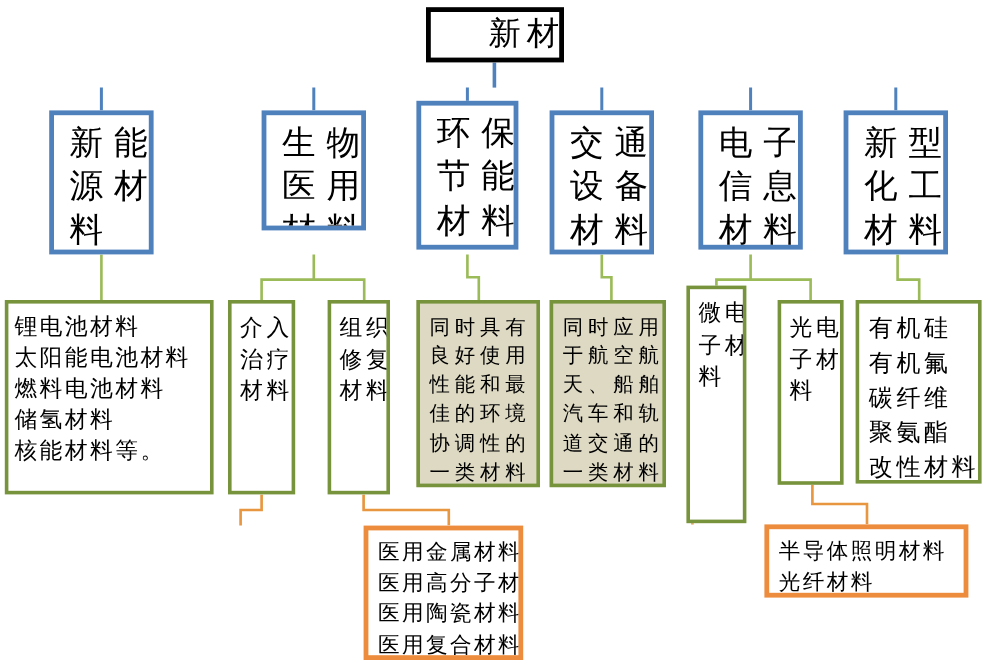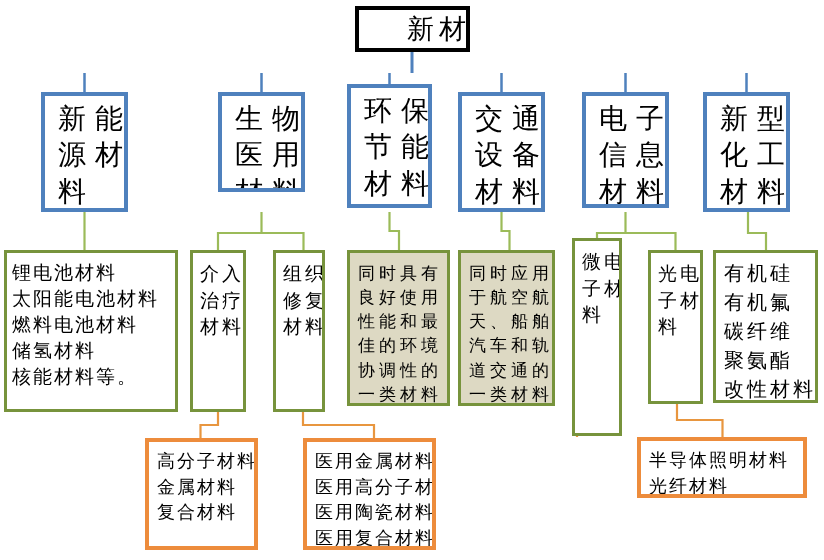--- a/index.html
+++ b/index.html
@@ -125,23 +125,20 @@
 料</div>
   <div class="node green-node g-small" style="left:648px;top:250px;width:55px;height:154px">光电
 子材
 料</div>
   <div class="node green-node g-chem" style="left:713px;top:250px;width:105px;height:153px">有机硅
 有机氟
 碳纤维
 聚氨酯
 改性材料</div>
 
-  <div class="node orange-node" style="left:145px;top:438px;width:113px;height:112px">高分子材料
-金属材料
-复合材料</div>
   <div class="node orange-node" style="left:303px;top:438px;width:133px;height:112px">医用金属材料
 医用高分子材料
 医用陶瓷材料
 医用复合材料</div>
   <div class="node orange-node" style="left:637px;top:437px;width:170px;height:61px">半导体照明材料
 光纤材料</div>
 
 </div>
 
 </body></html>

